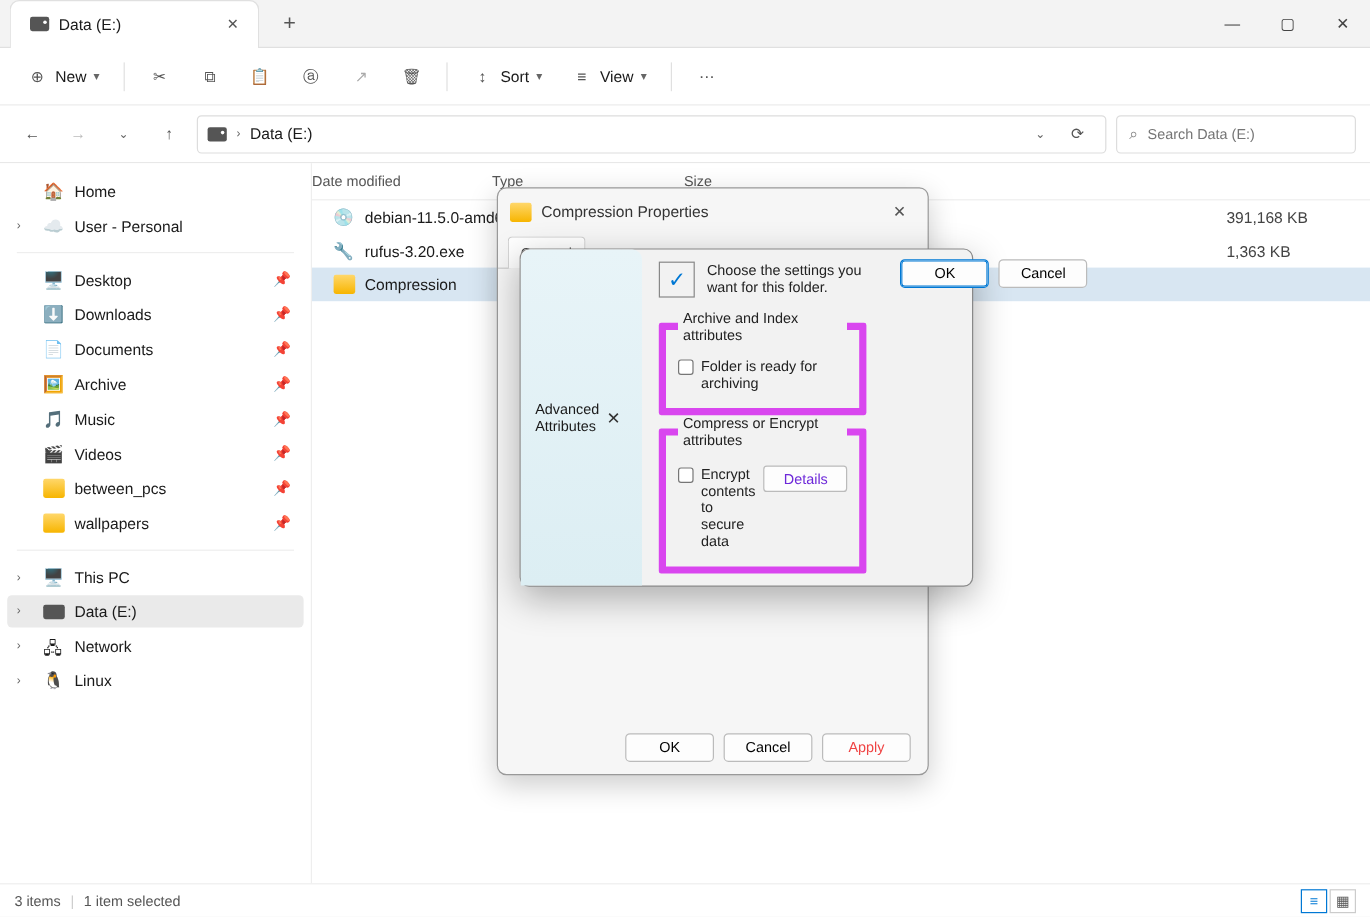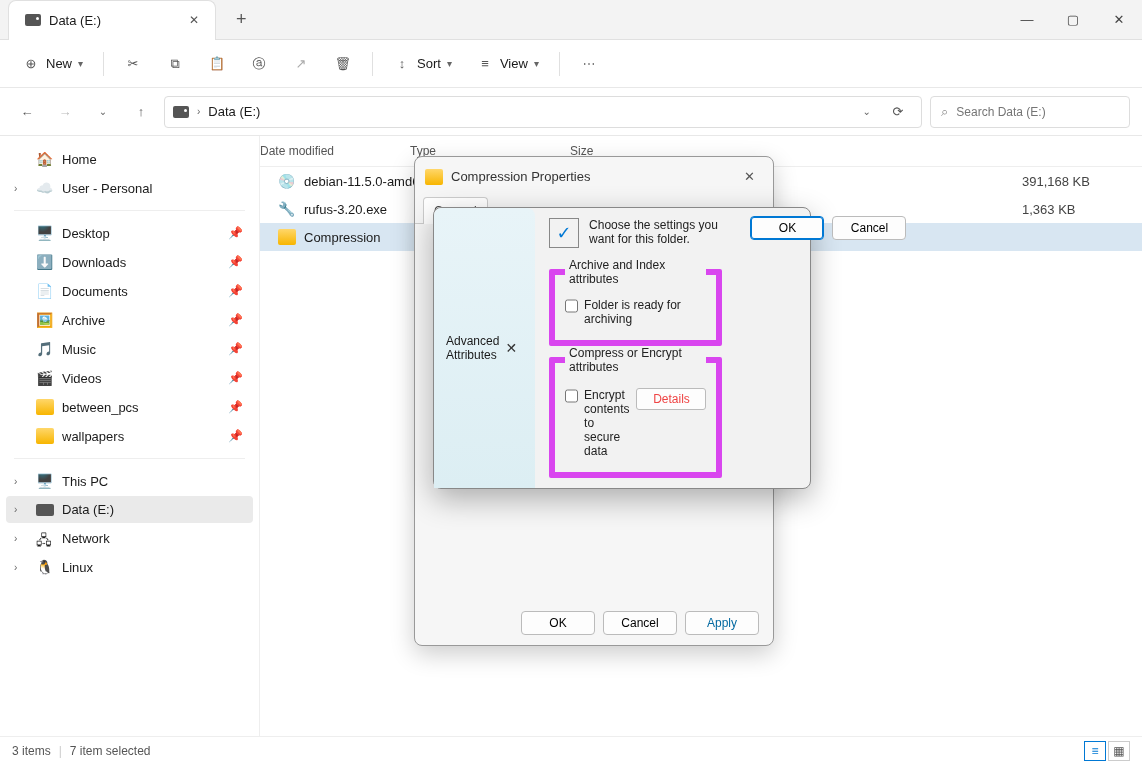--- a/index.html
+++ b/index.html
@@ -84,37 +84,37 @@
 
 
 .props-dialog { position: absolute; left: 414px; top: 156px; width: 360px; height: 490px; background: #f6f6f6; border: 1px solid #999; border-radius: 8px; box-shadow: 0 8px 24px rgba(0,0,0,0.2); display: flex; flex-direction: column; }
 .props-title { display: flex; align-items: center; gap: 8px; padding: 8px 10px; font-size: 13px; color: #333; }
 .props-close { margin-left: auto; cursor: pointer; color: #555; padding: 4px 8px; }
 .props-tabs { display: flex; border-bottom: 1px solid #ccc; padding: 0 8px; font-size: 12px; color: #444; gap: 0; }
 .props-tab { padding: 6px 10px; border: 1px solid #ccc; border-bottom: none; border-radius: 4px 4px 0 0; background: #fff; margin-right: -1px; position: relative; top: 1px; }
 .props-body { flex: 1; }
 .props-btns { display: flex; gap: 8px; justify-content: flex-end; padding: 10px 14px; }
 .win-button { min-width: 74px; height: 24px; border: 1px solid #bbb; border-radius: 4px; background: #fdfdfd; font-size: 12px; cursor: pointer; }
-.win-button:disabled { color: #0369a1; }
+.win-button:disabled { color: #ef4444; }
 
 
 .adv-dialog { position: absolute; left: 433px; top: 207px; width: 378px; background: #f2f2f2; border: 1px solid #888; border-radius: 8px; box-shadow: 0 10px 30px rgba(0,0,0,0.3); display: flex; font-size: 12px; }
 .adv-title { display: flex; align-items: center; padding: 6px 12px; background: linear-gradient(#e8f4f8,#dceef3); border-radius: 8px 8px 0 0; }
 .adv-close { margin-left: auto; cursor: pointer; color: #333; font-size: 14px; padding: 2px 6px; }
 .adv-body { padding: 10px 14px; }
 .adv-header { display: flex; gap: 10px; margin-bottom: 10px; }
 .checkmark-box { width: 30px; height: 30px; border: 1px solid #888; display: flex; align-items: center; justify-content: center; color: #0078d4; font-size: 18px; flex-shrink: 0; }
 .adv-text { font-size: 12px; color: #222; }
 fieldset { border: 6px solid #d946ef; border-radius: 2px; padding: 8px 10px 10px; }
 legend { font-size: 12px; color: #222; padding: 0 4px; }
 .chk-row { display: flex; align-items: flex-start; gap: 6px; margin: 4px 0; }
 .chk-row input[type=checkbox] { width: 14px; height: 14px; accent-color: #0078d4; margin-top: 1px; }
 .chk-row label { font-size: 12px; color: #222; }
 .highlight-box { border: 2px solid #d00; padding: 2px 4px; border-radius: 2px; display: inline-flex; }
-.details-btn { float: right; min-width: 70px; height: 22px; border: 1px solid #bbb; border-radius: 3px; background: #fdfdfd; font-size: 12px; color: #ef4444; }
+.details-btn { float: right; min-width: 70px; height: 22px; border: 1px solid #bbb; border-radius: 3px; background: #fdfdfd; font-size: 12px; color: #6d28d9; }
 .adv-btns { display: flex; gap: 8px; justify-content: flex-end; padding: 8px 14px 12px; }
 .adv-btns .win-button.primary { border-color: #0078d4; box-shadow: 0 0 0 1px #0078d4 inset; }
 
 .sort-arrow { font-size: 9px; color: #666; }
 </style>
 </head>
 <body>
 
 <div class="titlebar">
   <div class="tab">
@@ -295,21 +295,21 @@
           </div>
         <div class="file-size"></div>
       </div>
     </div>
   </div>
 </div>
 
 <div class="statusbar">
   <span>3 items</span>
   <span class="sep">|</span>
-  <span>7 item selected</span>
+  <span>1 item selected</span>
   <div class="view-toggles">
     <div class="vt-btn active">≡</div>
     <div class="vt-btn">▦</div>
   </div>
 </div>
 
 <div class="props-dialog">
   <div class="props-title">
     <span class="side-icon folder-ico"></span>
     <span>Compression Properties</span>

